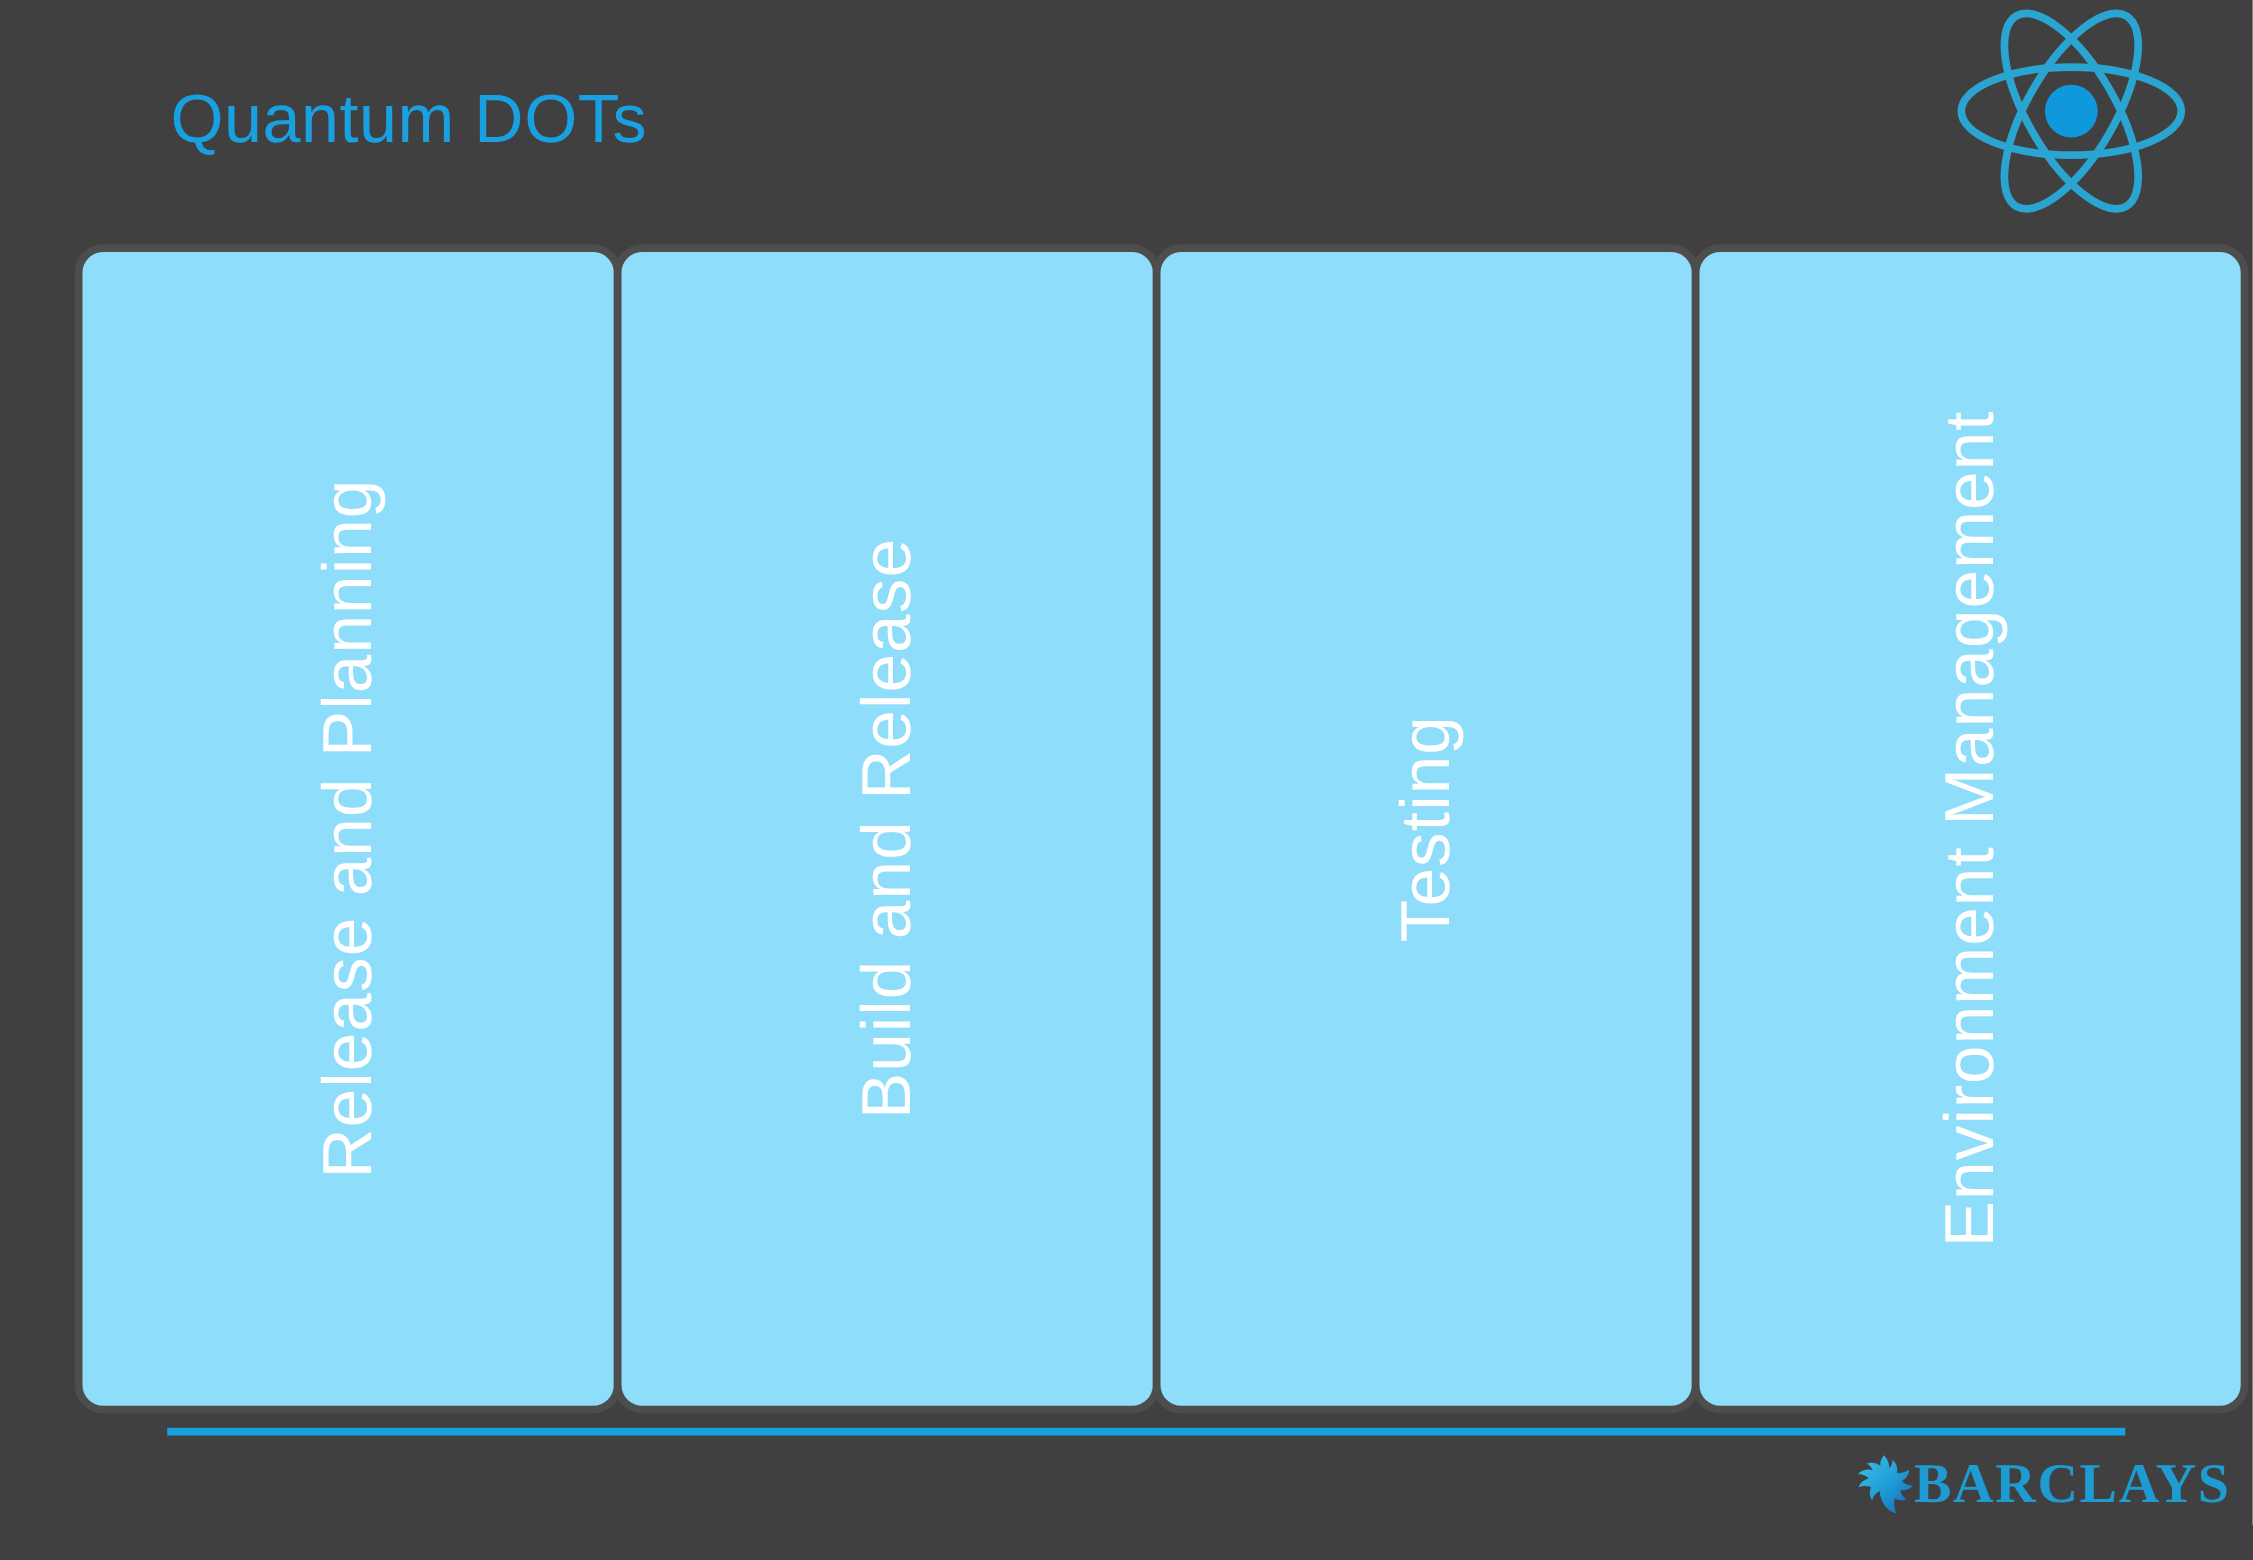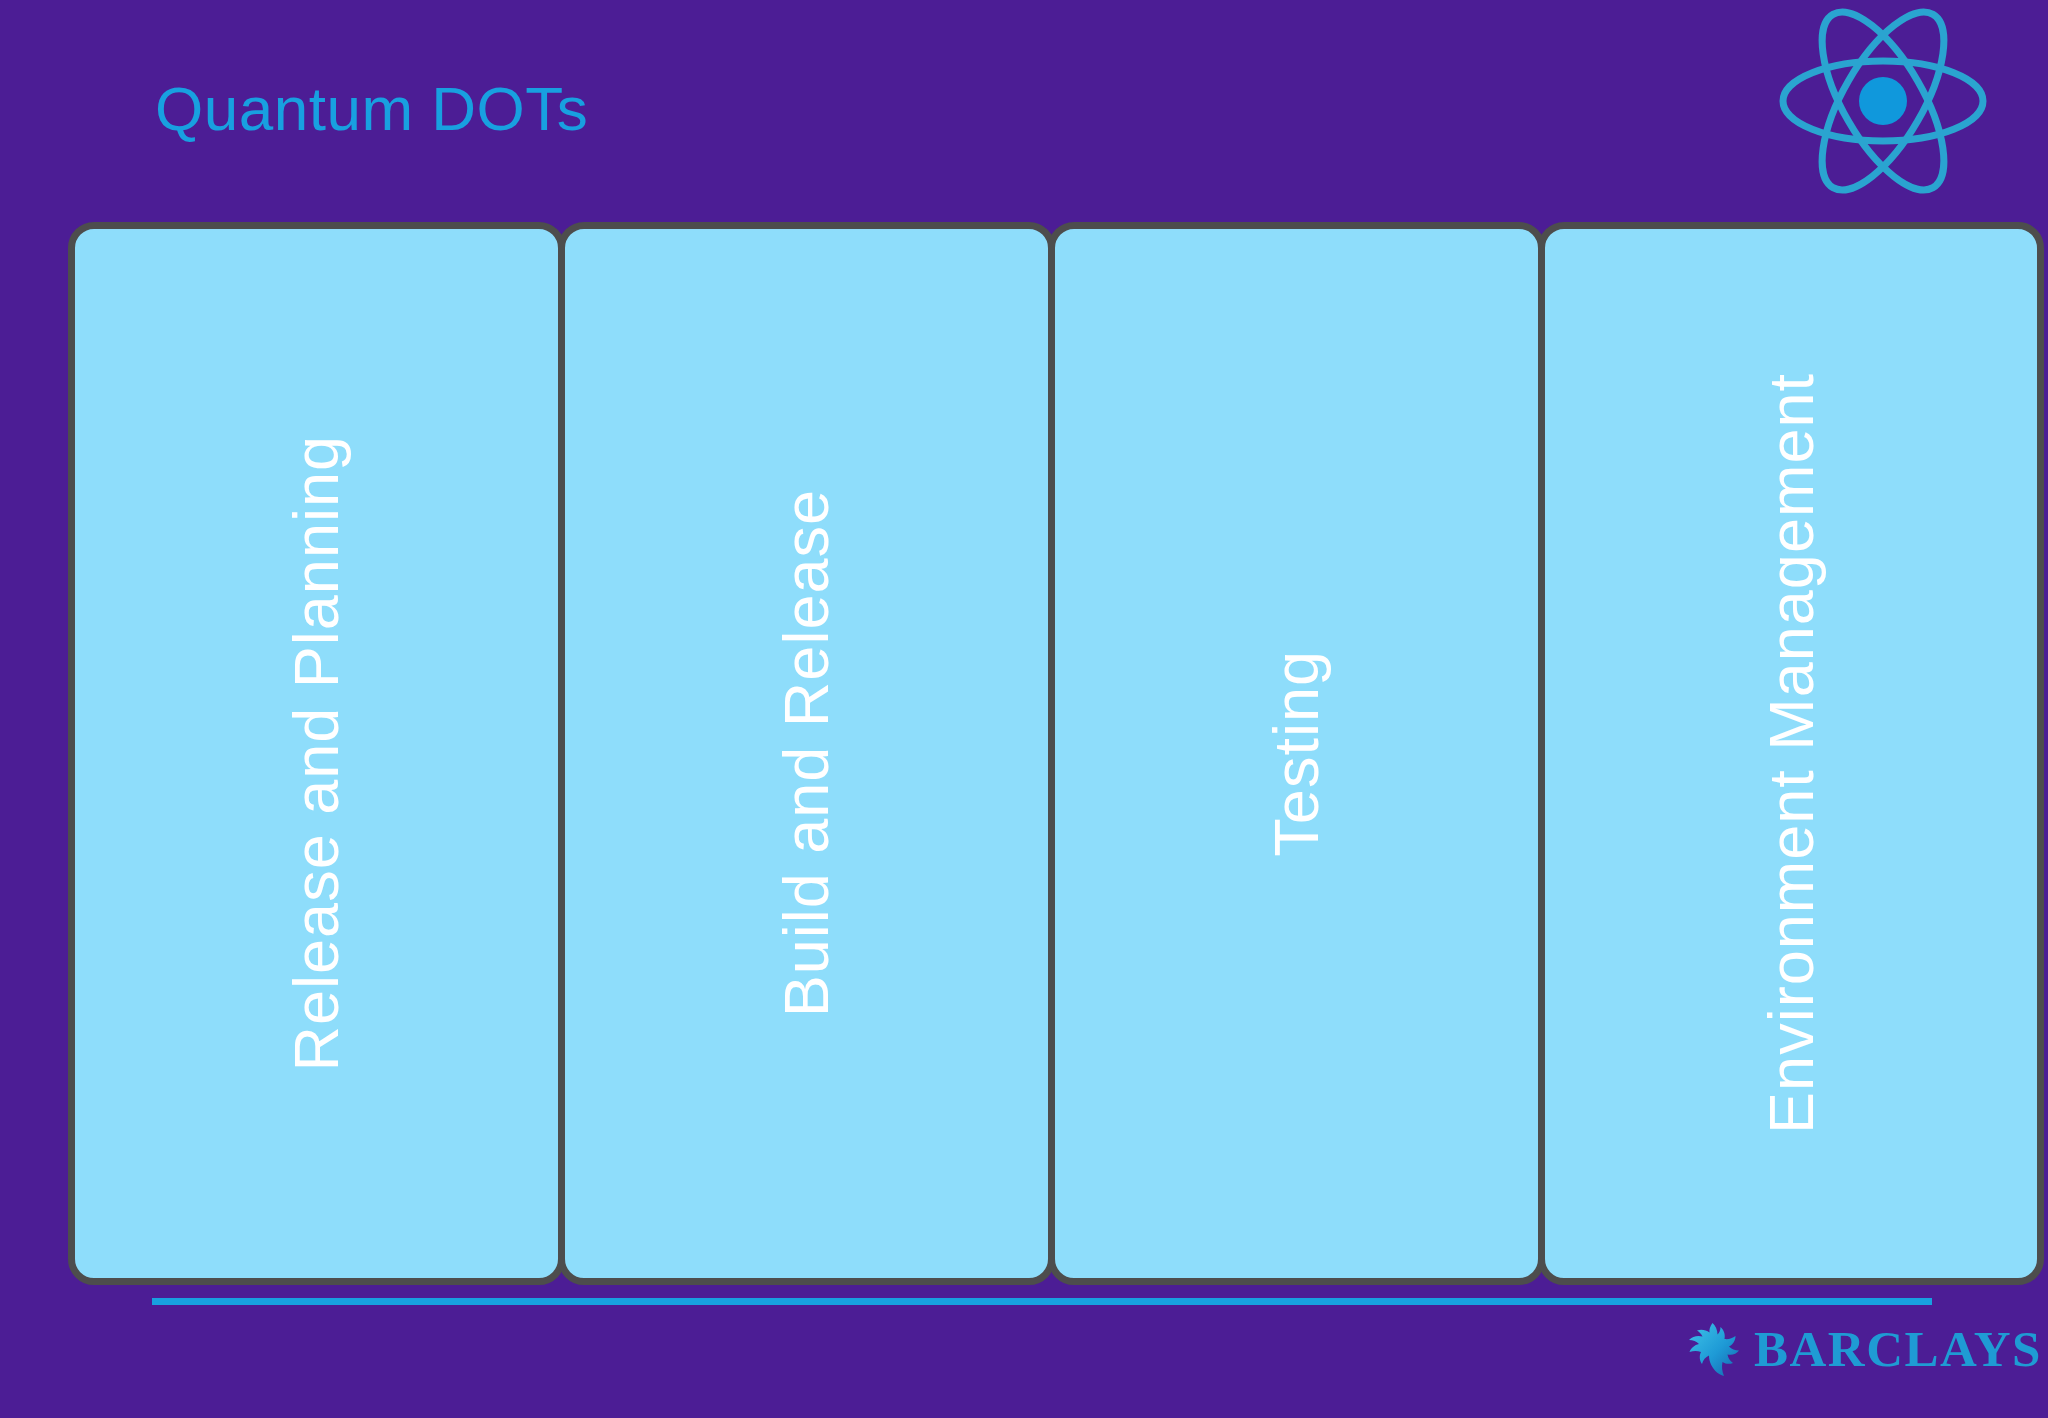--- a/index.html
+++ b/index.html
@@ -11,21 +11,21 @@
     width: 2048px;
     height: 1418px;
     font-family: "Liberation Sans", sans-serif;
     overflow: hidden;
   }
 
   #slide {
     position: relative;
     width: 2048px;
     height: 1418px;
-    background: #4c1d95;
+    background: #404040;
   }
 
   
   #slide-title {
     position: absolute;
     left: 155px;
     top: 78px;
     font-size: 62px;
     line-height: 1.0;
     letter-spacing: 0.5px;
@@ -98,21 +98,21 @@
   }
 
   
   #barclays-logo {
     position: absolute;
     left: 1688px;
     top: 1318px;
     height: 62px;
     display: flex;
     align-items: center;
-    gap: 14px;
+    gap: 0;
   }
   #barclays-eagle { width: 52px; height: 56px; display: block; }
   #barclays-wordmark {
     font-family: "Liberation Serif", serif;
     font-size: 51px;
     font-weight: 700;
     letter-spacing: 1.5px;
     color: #1F9BD4;
     line-height: 1;
     white-space: nowrap;

